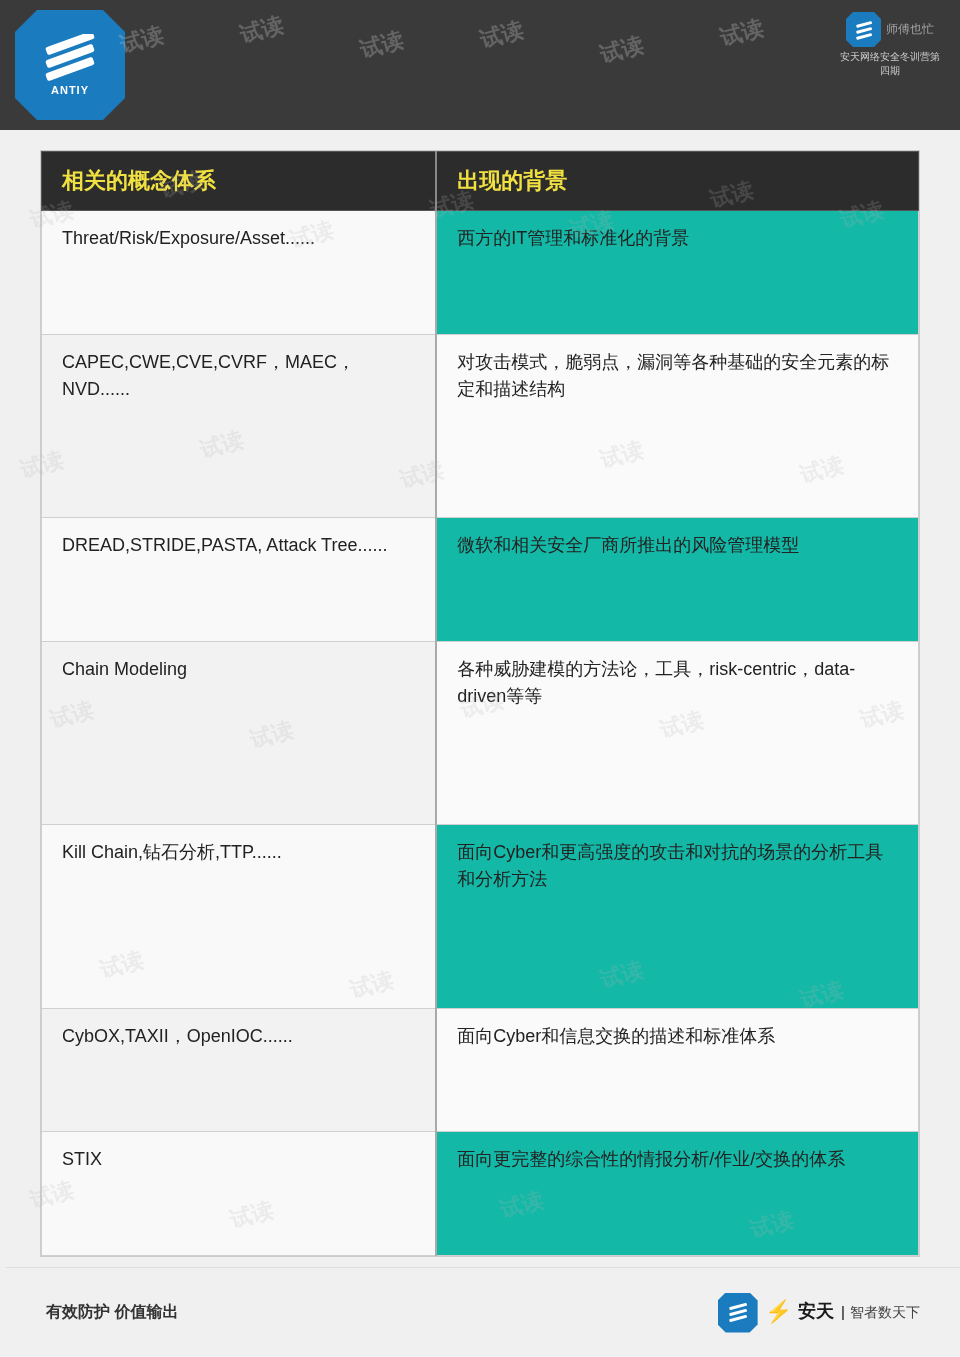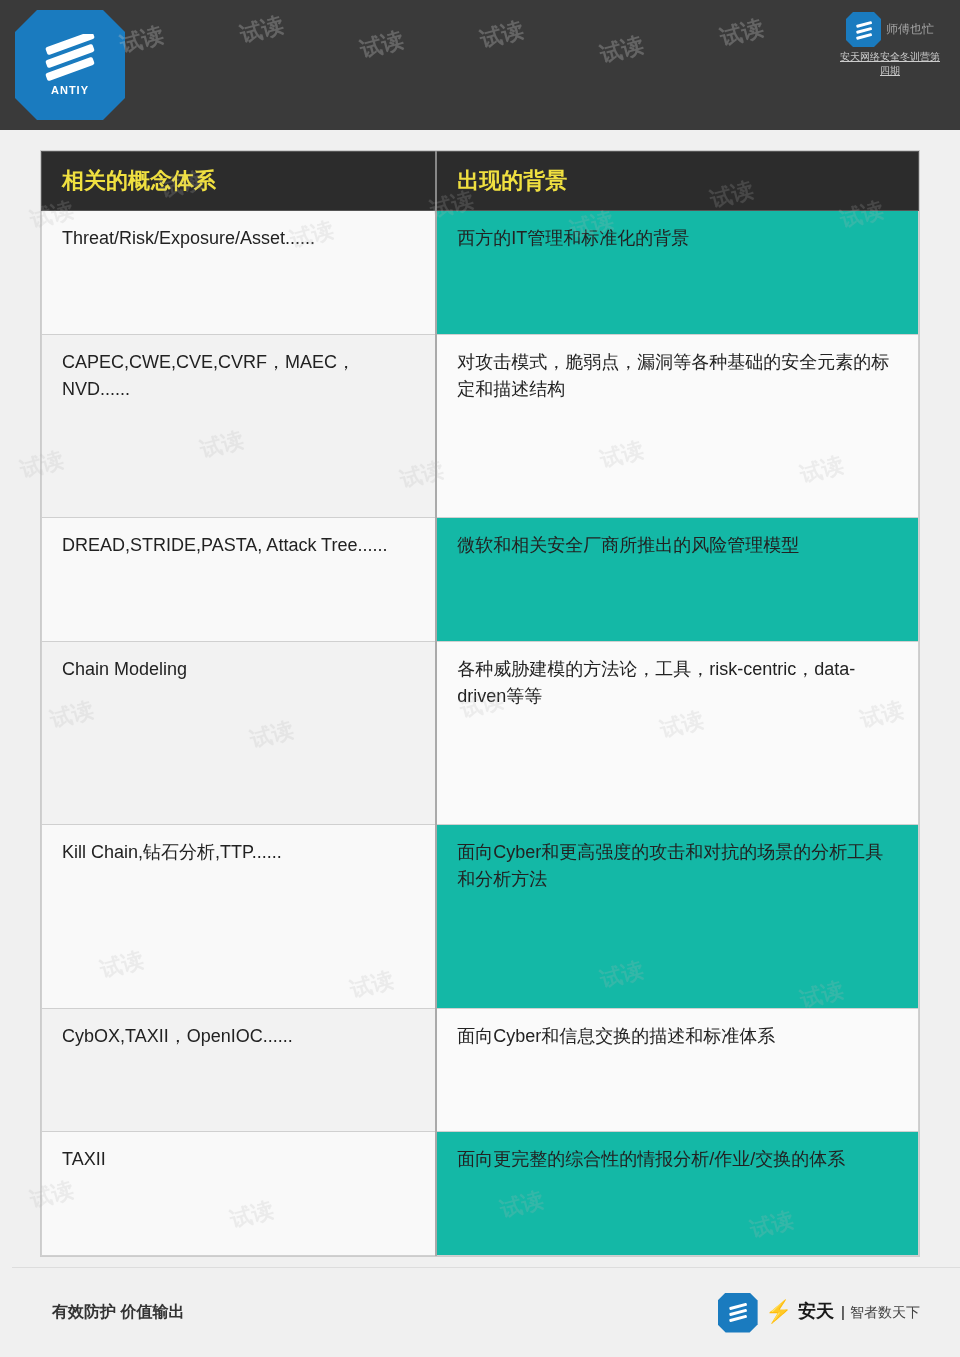--- a/index.html
+++ b/index.html
@@ -92,21 +92,20 @@
       color: #a3a3a3;
       font-size: 12px;
       line-height: 1.4;
     }
 
     .header-right-subtitle {
       color: #cccccc;
       font-size: 10px;
       margin-top: 3px;
       text-align: center;
-      text-decoration: underline;
     }
 
     
     .body-watermark {
       position: absolute;
       color: rgba(180, 180, 180, 0.2);
       font-size: 22px;
       font-weight: bold;
       transform: rotate(-15deg);
       white-space: nowrap;
@@ -174,21 +173,21 @@
     }
 
     .table tr:nth-child(even) td.right-cell {
       background: #fafafa;
     }
 
     
     .footer {
       position: absolute;
       bottom: 0;
-      left: 12px;
+      left: 6px;
       right: 0;
       height: 90px;
       background: #f0f0f0;
       display: flex;
       align-items: center;
       justify-content: space-between;
       padding: 0 40px;
       border-top: 1px solid #ddd;
     }
 
@@ -320,21 +319,21 @@
         </tr>
         <tr>
           <td class="left-cell">Kill Chain,钻石分析,TTP......</td>
           <td class="right-cell">面向Cyber和更高强度的攻击和对抗的场景的分析工具和分析方法</td>
         </tr>
         <tr>
           <td class="left-cell">CybOX,TAXII，OpenIOC......</td>
           <td class="right-cell">面向Cyber和信息交换的描述和标准体系</td>
         </tr>
         <tr>
-          <td class="left-cell">TAXII</td>
+          <td class="left-cell">STIX</td>
           <td class="right-cell">面向更完整的综合性的情报分析/作业/交换的体系</td>
         </tr>
       </tbody>
   </table>
 </div>
 
 <div class="footer">
   <div class="footer-left">有效防护 价值输出</div>
   <div class="footer-right-logo">
     <div class="footer-logo-icon">

